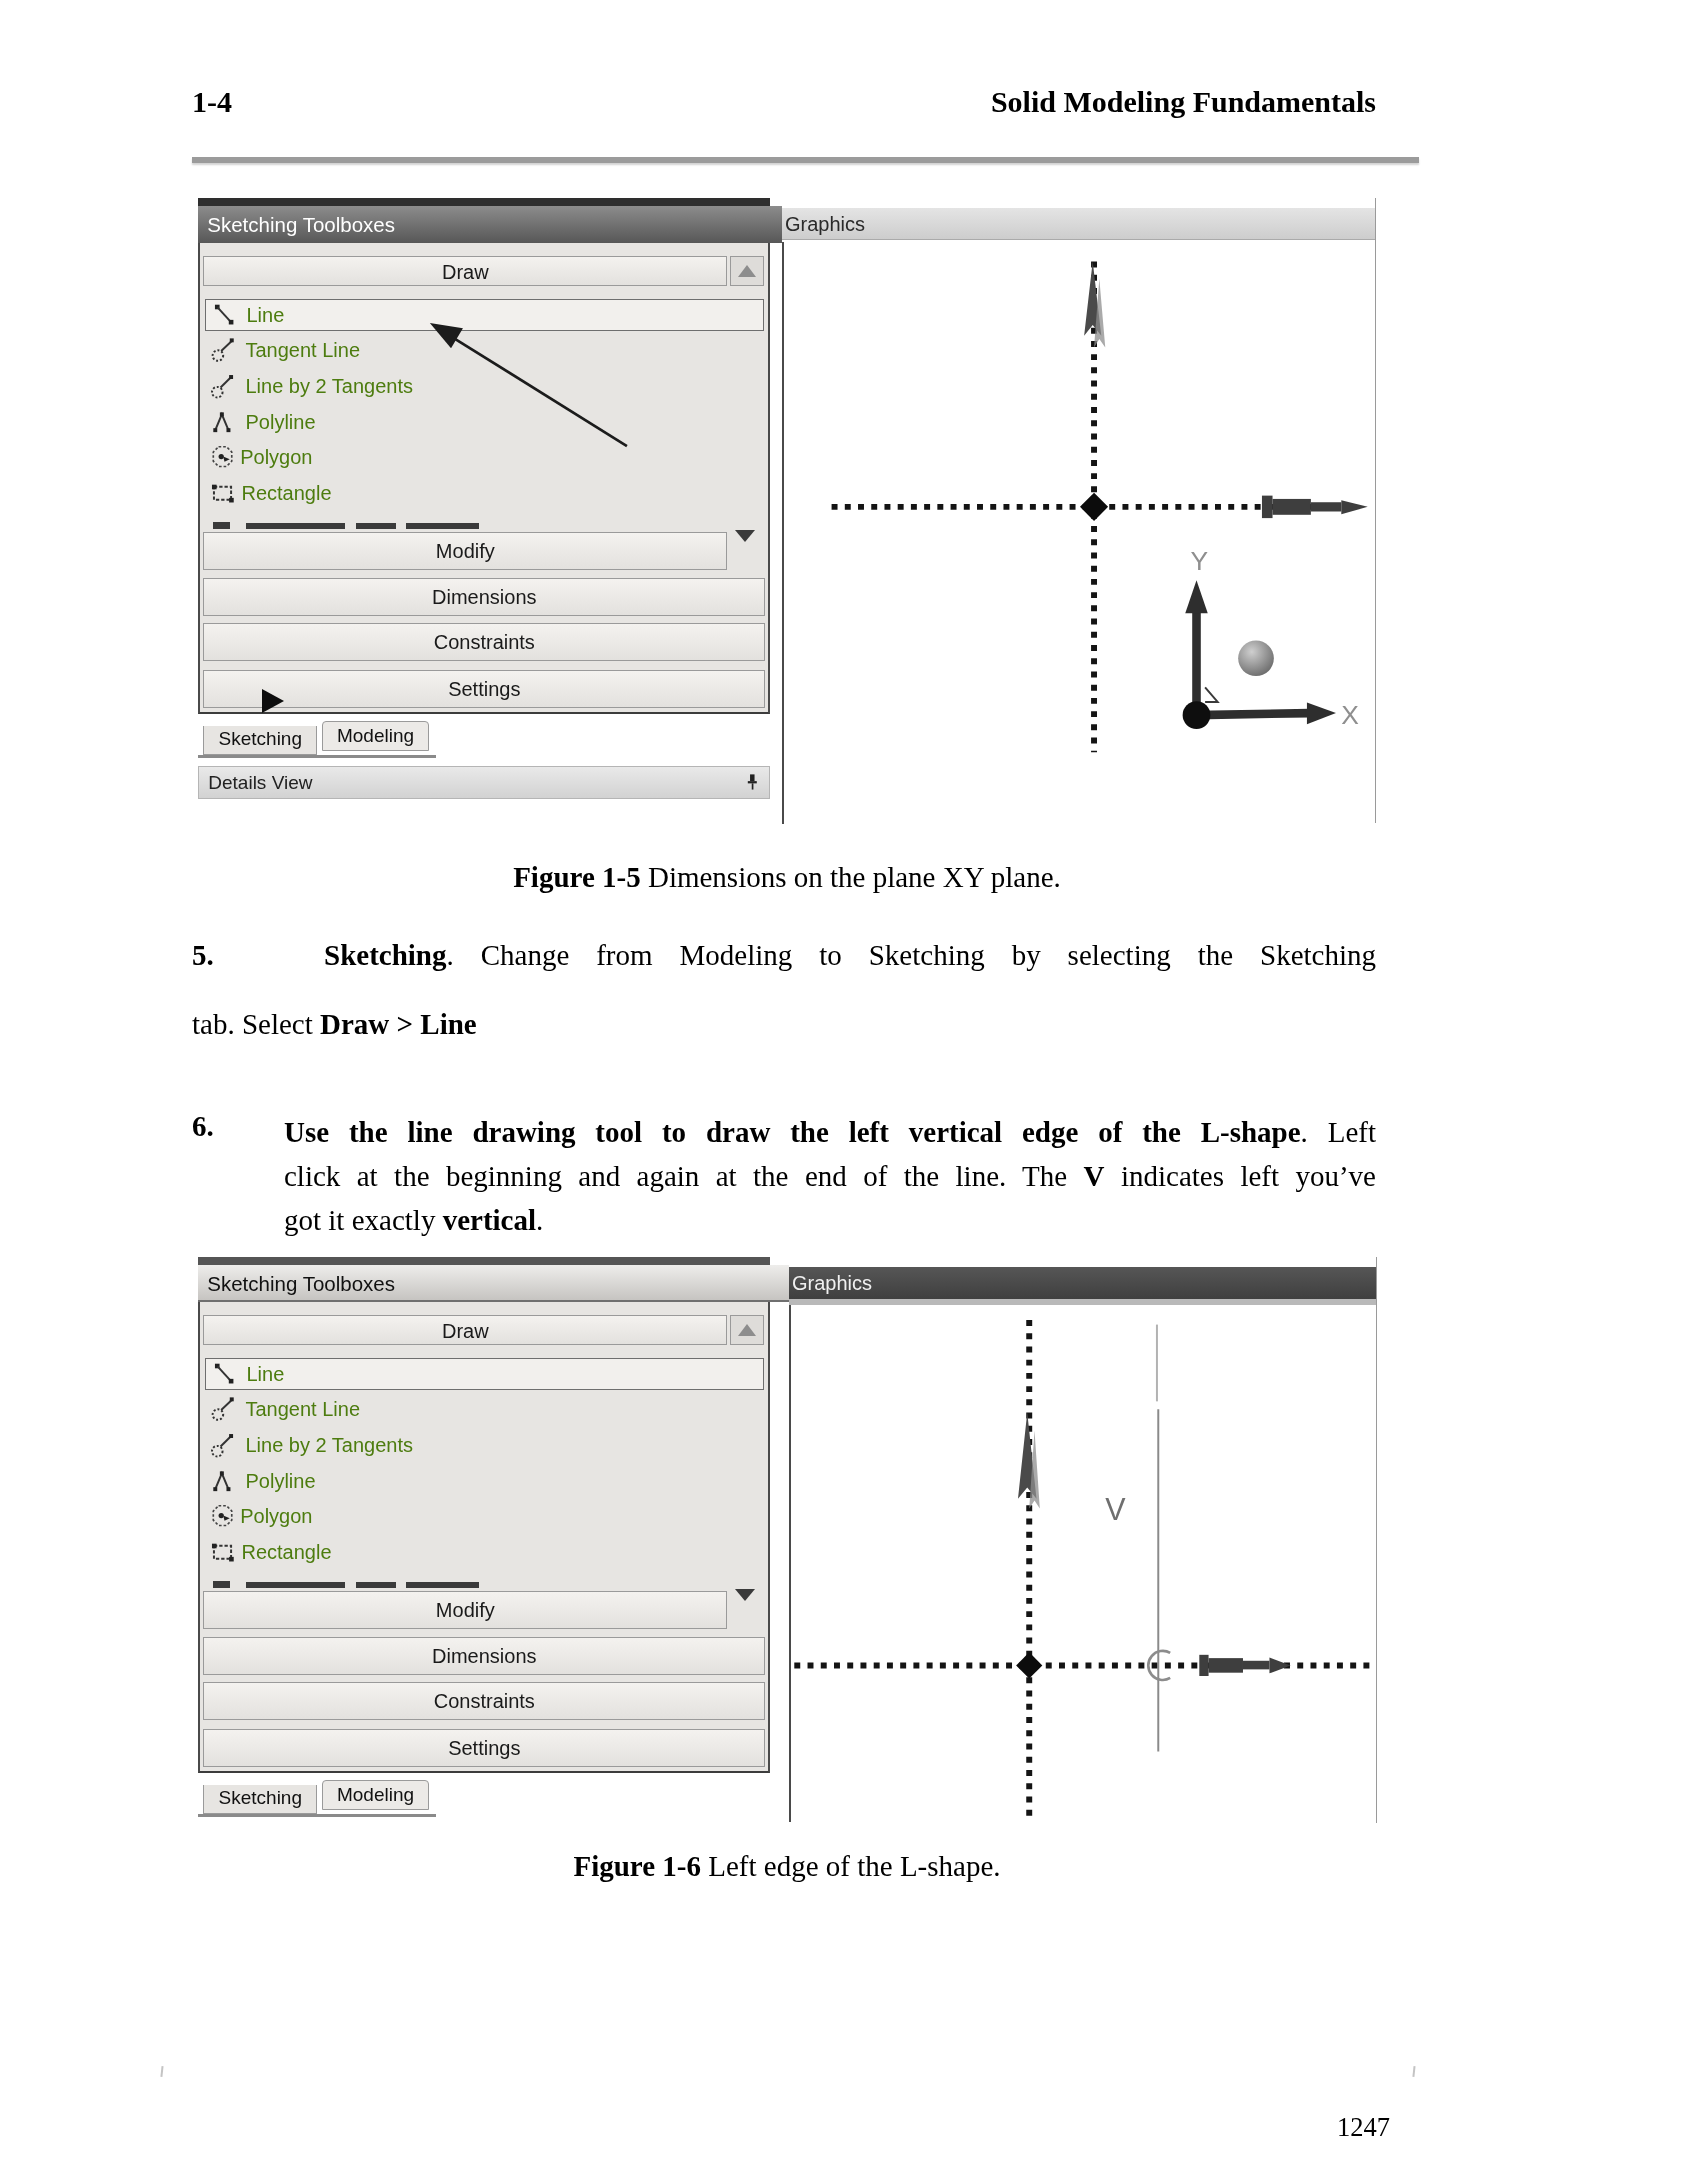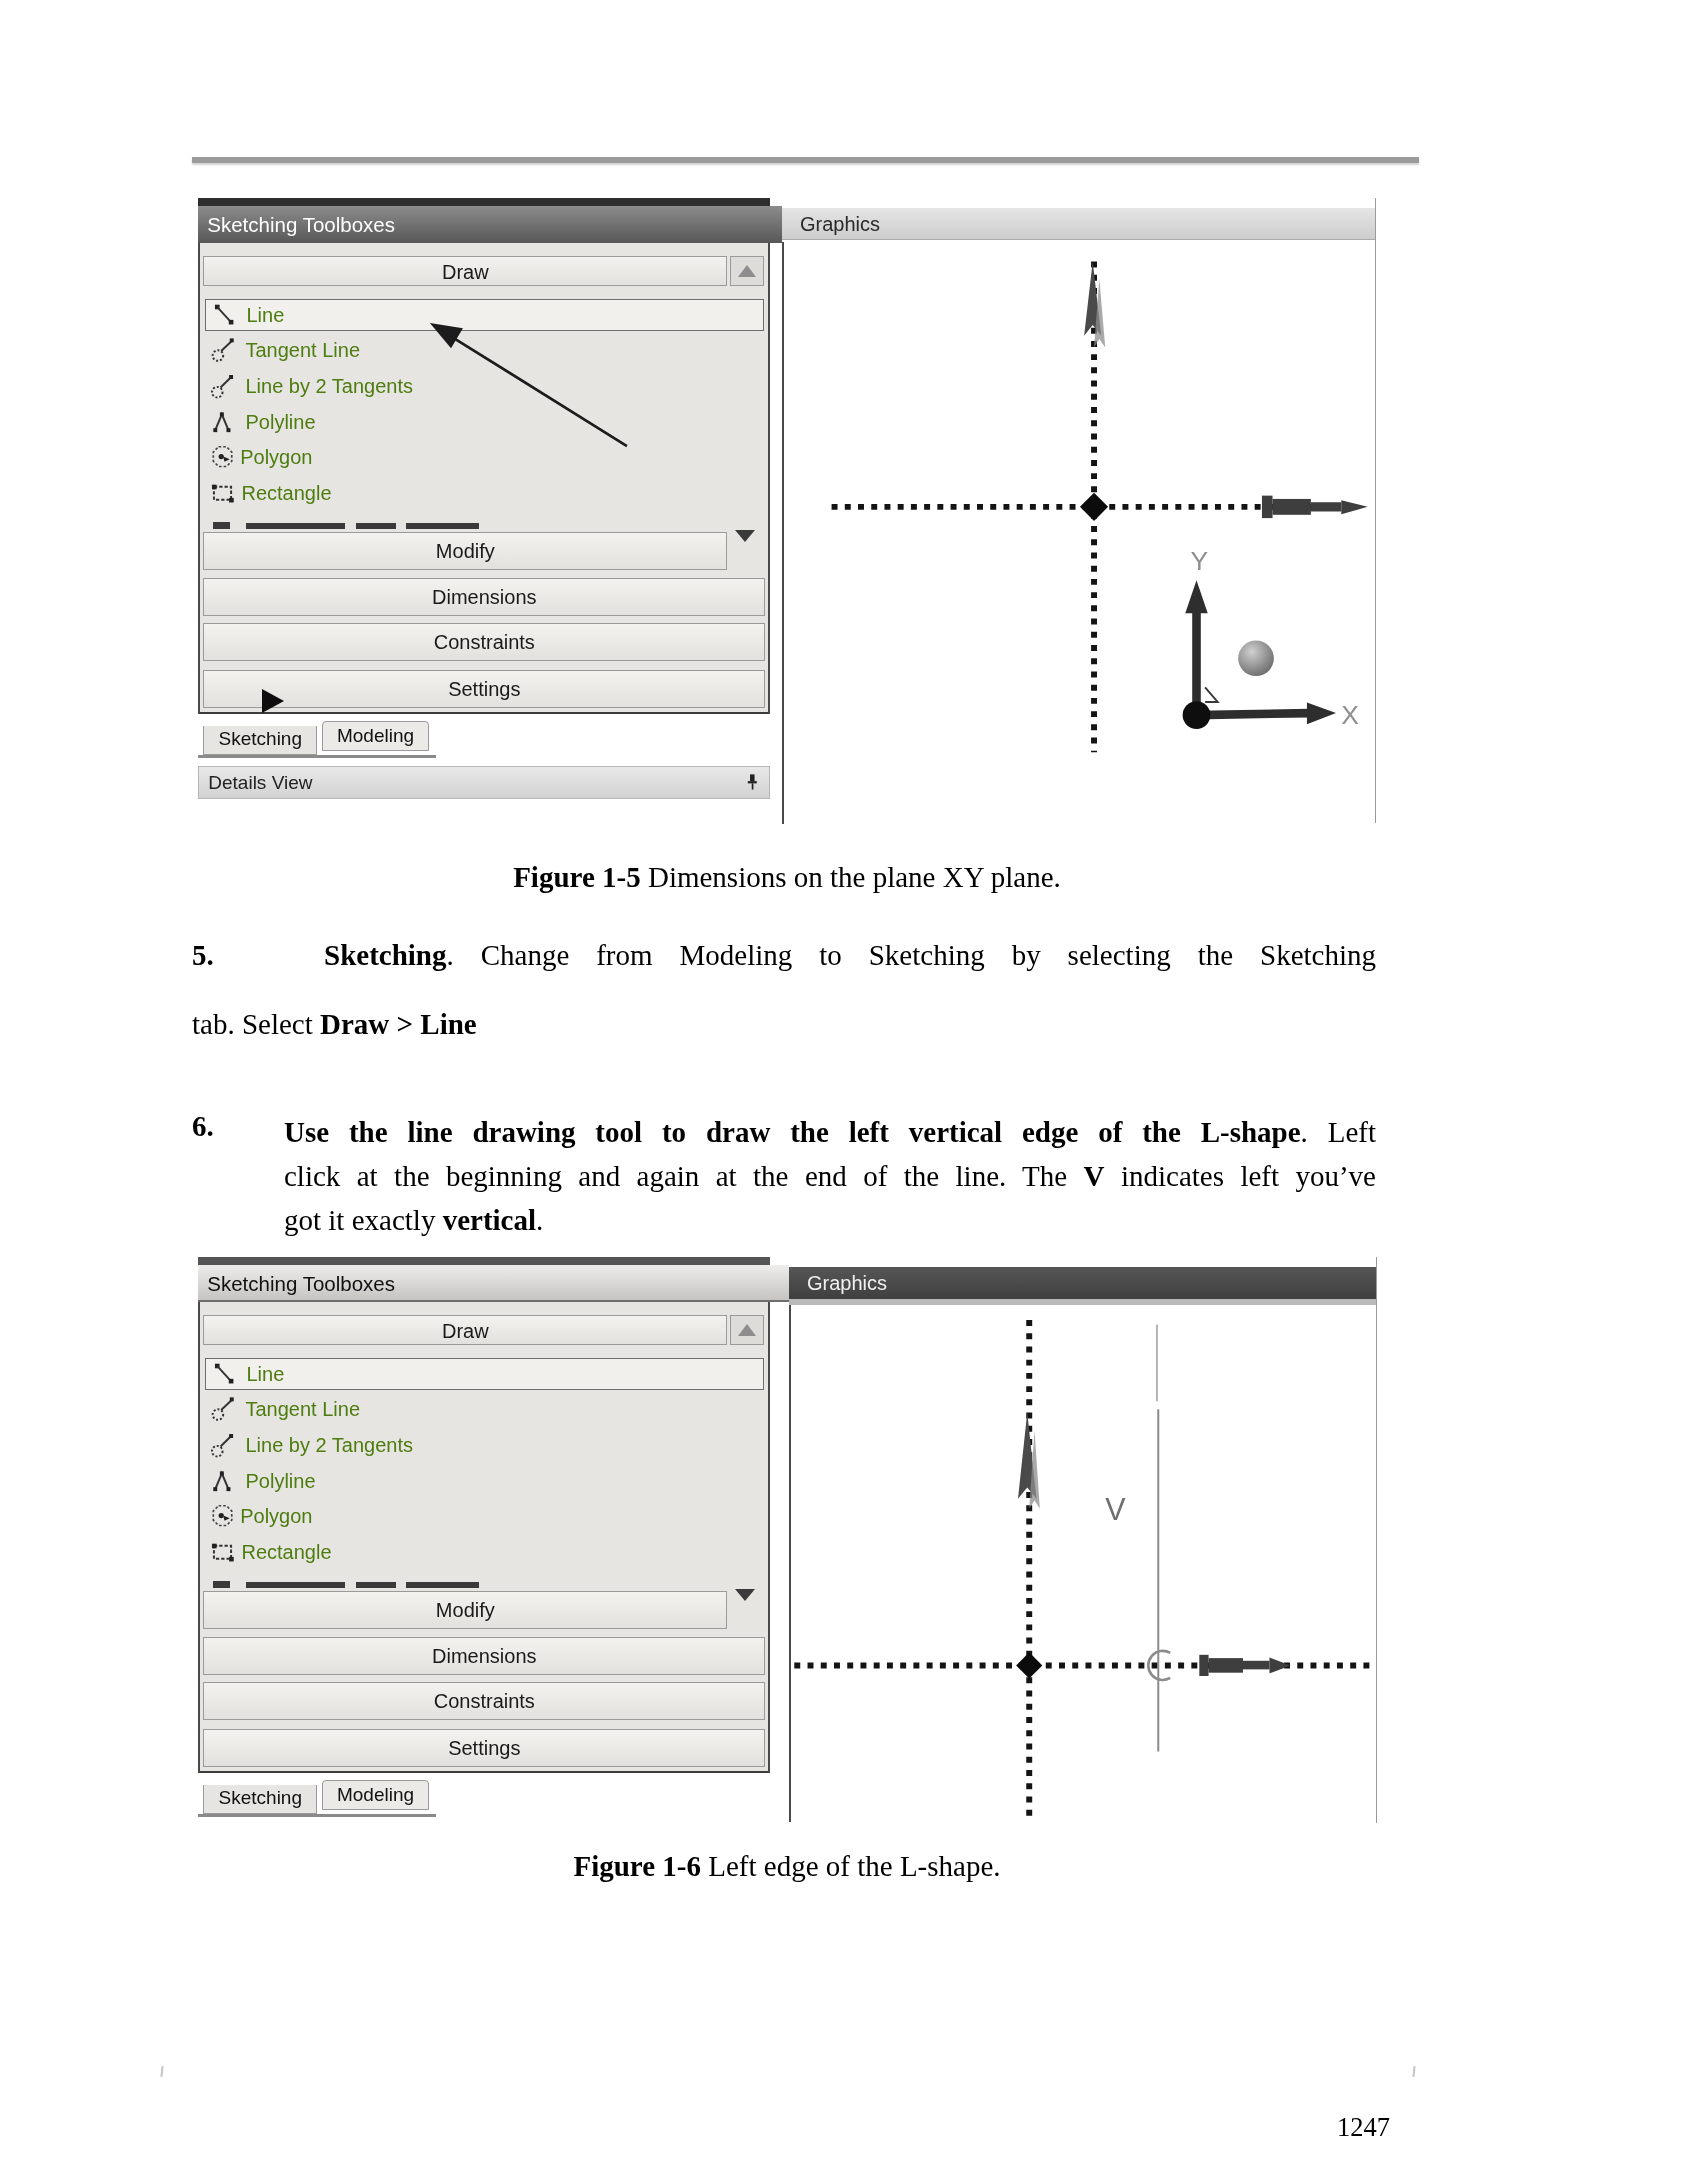--- a/index.html
+++ b/index.html
@@ -43,32 +43,36 @@
   .cursor-tri{width:0;height:0;border-top:12px solid transparent;border-bottom:12px solid transparent;border-left:22.5px solid #0d0d0d;}
   .tab{box-sizing:border-box;text-align:center;font-size:19px;color:#111;}
   .tab.active{background:#e7e5e2;border:1.3px solid #9a9a9a;border-top:none;line-height:26.5px;}
   .tab.raised{background:#eceae7;border:1.3px solid #9a9a9a;border-radius:4px 4px 0 0;line-height:28px;}
   .tab-underline{background:#8a8a8a;height:2.6px;}
   .details{left:0;top:568px;width:572px;height:33px;background:linear-gradient(#e9e9e9,#d2d2d2);
            border:1.3px solid #b5b5b5;box-sizing:border-box;display:flex;align-items:center;
            font-size:19px;color:#222;padding:0 9.3px;justify-content:space-between;}
   
   .gfx{background:#fff;}
-  .g-head{left:0;width:100%;height:32px;line-height:32px;font-size:20px;padding-left:18px;box-sizing:border-box;}
+  .g-head{left:0;width:100%;height:32px;line-height:32px;font-size:20px;padding-left:3px;box-sizing:border-box;}
   .g-head.light{background:linear-gradient(#e4e4e4,#cdcdcd);color:#2a2a2a;top:10px;border-bottom:1.3px solid #aaa;}
   .g-head.dark{background:linear-gradient(#565656,#3f3f3f);color:#f0f0f0;top:10px;}
   .g-canvas{background:#fff;border-left:2.6px solid #4a4a4a;box-sizing:border-box;}
   svg{display:block;}
   .overlay{pointer-events:none;}
 </style>
 </head>
 <body>
 
 <div class="page">
 
+  <div class="abs hdr">
+    <span>1-4</span>
+    <span>Solid Modeling Fundamentals</span>
+  </div>
   <div class="abs rule"></div>
 
   <div class="abs shot ui" style="left:198px;top:198px;width:1178px;height:625px;">
 
     <div class="abs tbx" style="left:0;top:0;height:605px;">
       <div class="abs t-strip"></div>
       <div class="abs t-title dark">
         <span>Sketching Toolboxes</span>
         <span class="abs" style="right:9.3px;top:8px;">
           <svg width="17" height="21" viewBox="0 0 26 32">

